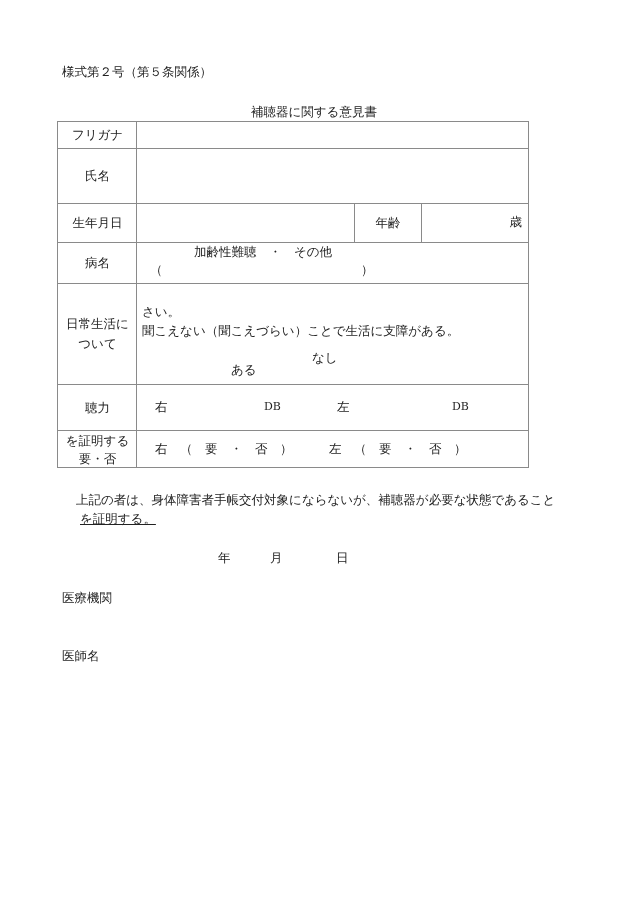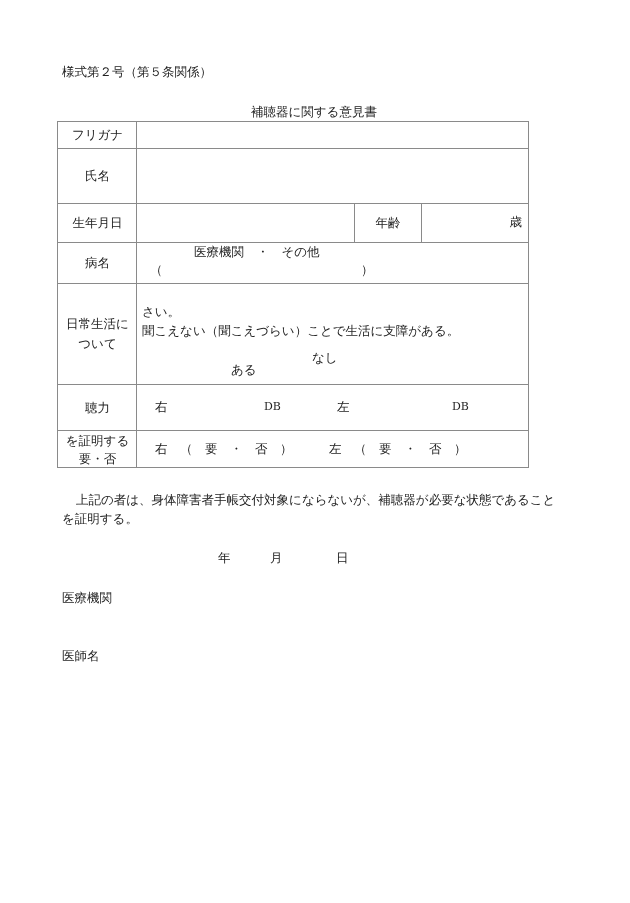--- a/index.html
+++ b/index.html
@@ -47,21 +47,21 @@
   <div class="t" style="left:80px; top:27px; width:390px; height:54px;"></div>
 
   <div class="cell-label" style="top:82px; height:38px;">生年月日</div>
   <div class="t" style="left:80px; top:82px; width:214px; height:38px;"></div>
   <div class="t" style="left:297px; top:82px; width:66px; height:38px; display:flex; align-items:center; justify-content:center;">年齢</div>
   <div class="t" style="left:364px; top:82px; width:106px; height:38px;">
     <span class="t" style="right:6px; top:10px;">歳</span>
   </div>
 
   <div class="cell-label" style="top:121px; height:40px;">病名</div>
-  <div class="t" style="left:136px; top:122px;">医療機関　・　その他</div>
+  <div class="t" style="left:136px; top:122px;">加齢性難聴　・　その他</div>
   <div class="t" style="left:92px; top:140px;">（</div>
   <div class="t" style="left:100px; top:140px; width:200px; height:18px;"></div>
   <div class="t" style="left:303px; top:140px;">）</div>
 
   <div class="cell-label" style="top:162px; height:100px; flex-direction:column;">
     <span>日常生活に</span>
     <span>ついて</span>
   </div>
   <div class="t" style="left:84px; top:182px;">さい。</div>
   <div class="t" style="left:84px; top:201px;">聞こえない（聞こえづらい）ことで生活に支障がある。</div>
@@ -78,20 +78,20 @@
 
   <div class="cell-label" style="top:309px; height:37px; flex-direction:column; line-height:18px;">
     <span>を証明する</span>
     <span>要・否</span>
   </div>
   <div class="t" style="left:271px; top:319px;">左　（　要　・　否　）</div>
   <div class="t" style="left:97px; top:319px;">右　（　要　・　否　）</div>
 </div>
 
 <div class="abs" style="left:76px; top:492px;">上記の者は、身体障害者手帳交付対象にならないが、補聴器が必要な状態であること</div>
-<div class="abs" style="left:62px; top:511px;">を証明する。</div>
+<div class="abs" style="left:80px; top:511px;text-decoration:underline;">を証明する。</div>
 
 <div class="abs" style="left:218px; top:550px;">年</div>
 <div class="abs" style="left:270px; top:550px;">月</div>
 <div class="abs" style="left:336px; top:550px;">日</div>
 
 <div class="abs" style="left:62px; top:590px;">医療機関</div>
 <div class="abs" style="left:62px; top:648px;">医師名</div>
 
 </body></html>

